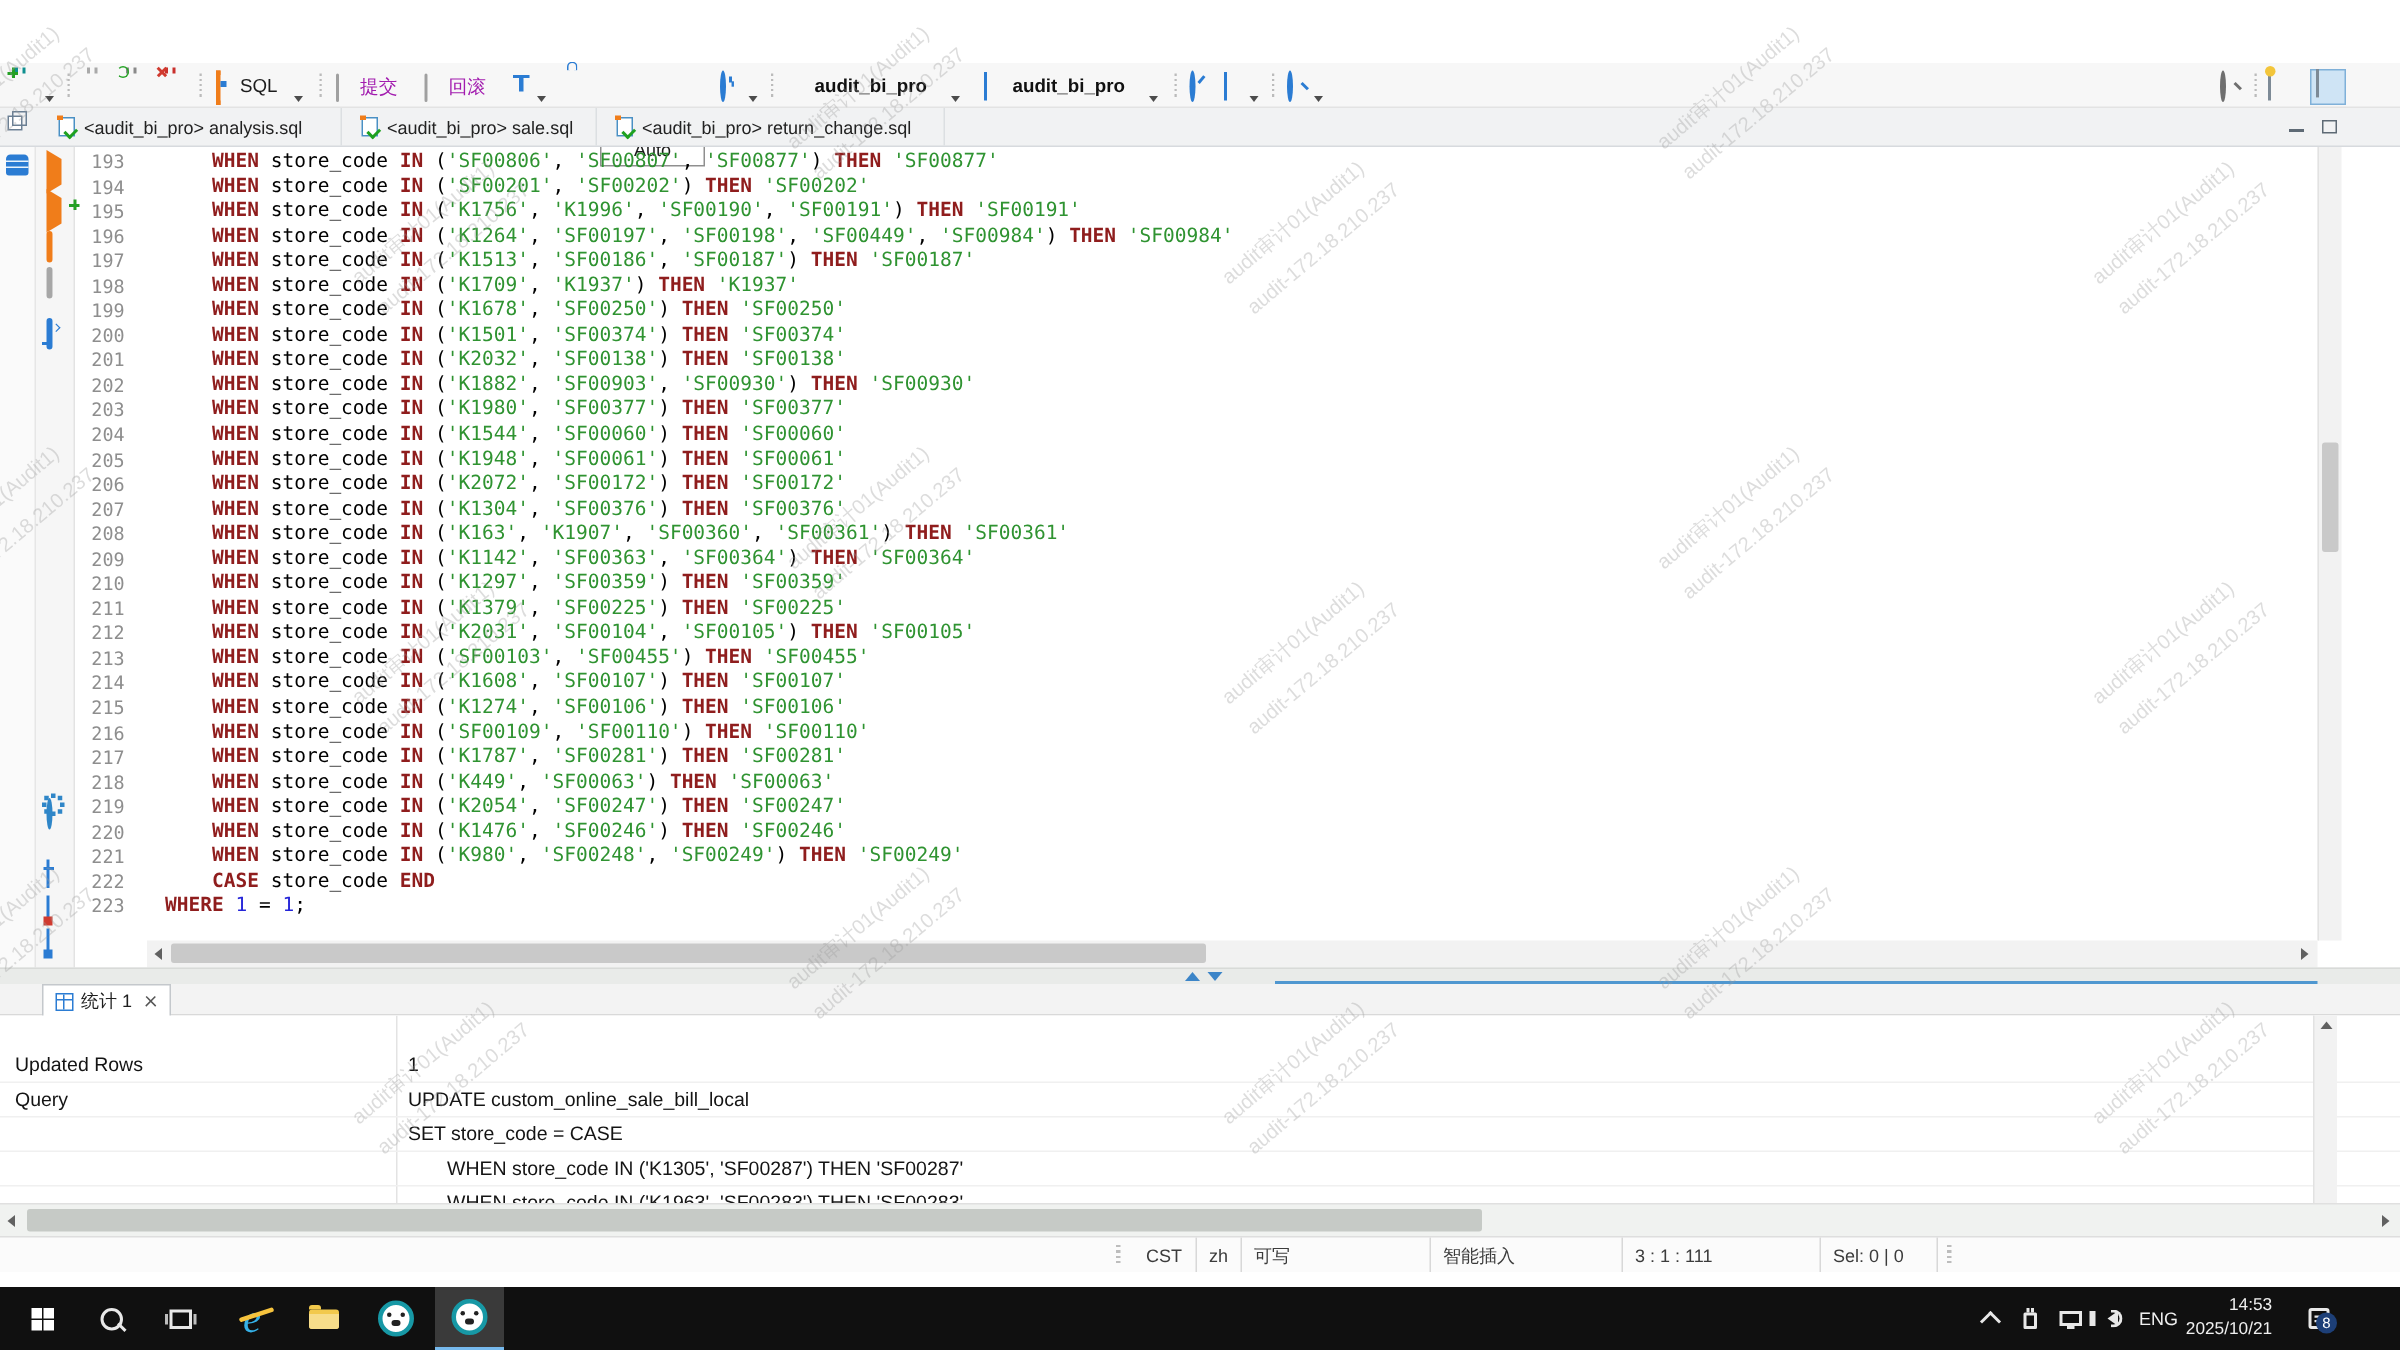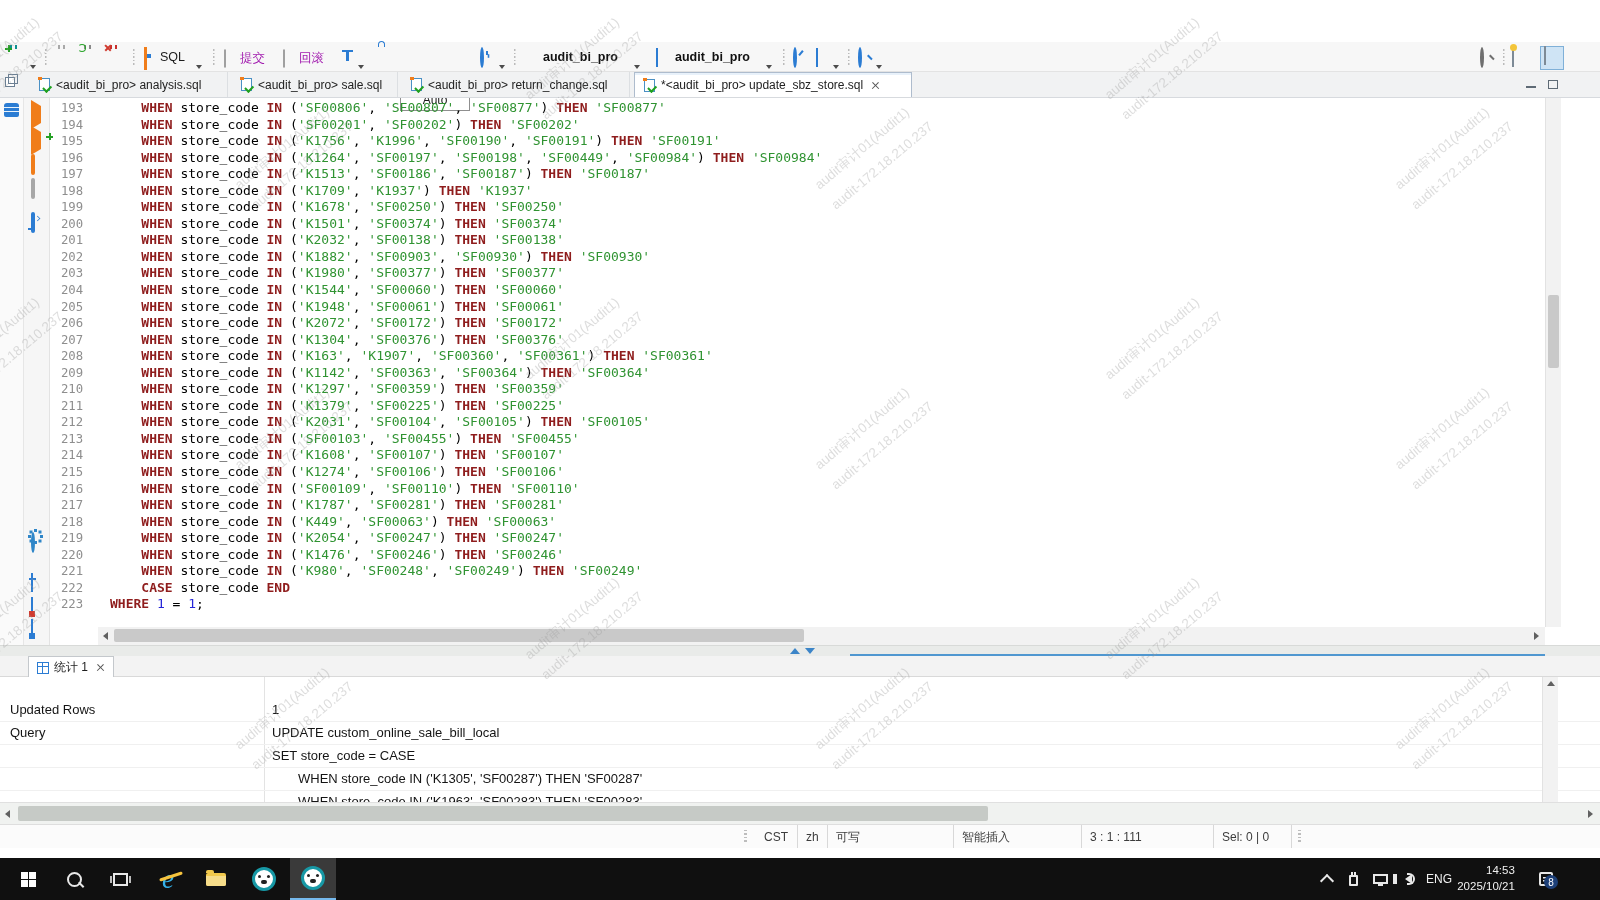--- a/index.html
+++ b/index.html
@@ -233,25 +233,20 @@
         <span>&lt;audit_bi_pro&gt; analysis.sql</span>
       </div>
       <div class="tab" style="left: 232px; width: 166px; box-sizing: border-box;">
         <span class="sqlfile"></span>
         <span>&lt;audit_bi_pro&gt; sale.sql</span>
       </div>
       <div class="tab" style="left: 402px; width: 228px; box-sizing: border-box;">
         <span class="sqlfile"></span>
         <span>&lt;audit_bi_pro&gt; return_change.sql</span>
       </div>
-      <div class="tab active" style="left: 634px; width: 278px; box-sizing: border-box;">
-        <span class="sqlfile"></span>
-        <span>*&lt;audit_bi_pro&gt; update_sbz_store.sql</span>
-        <span class="closex"></span>
-      </div>
     </div>
   <div class="mini-restore"></div>
   <div class="chrome-min"></div>
   <div class="chrome-max"></div>
 
   <div class="navstrip">
     <span class="dbnav"></span>
   </div>
   <div class="edtoolbar">
     <span class="etb" style="top:8px;"><span class="tri-run"></span></span>

